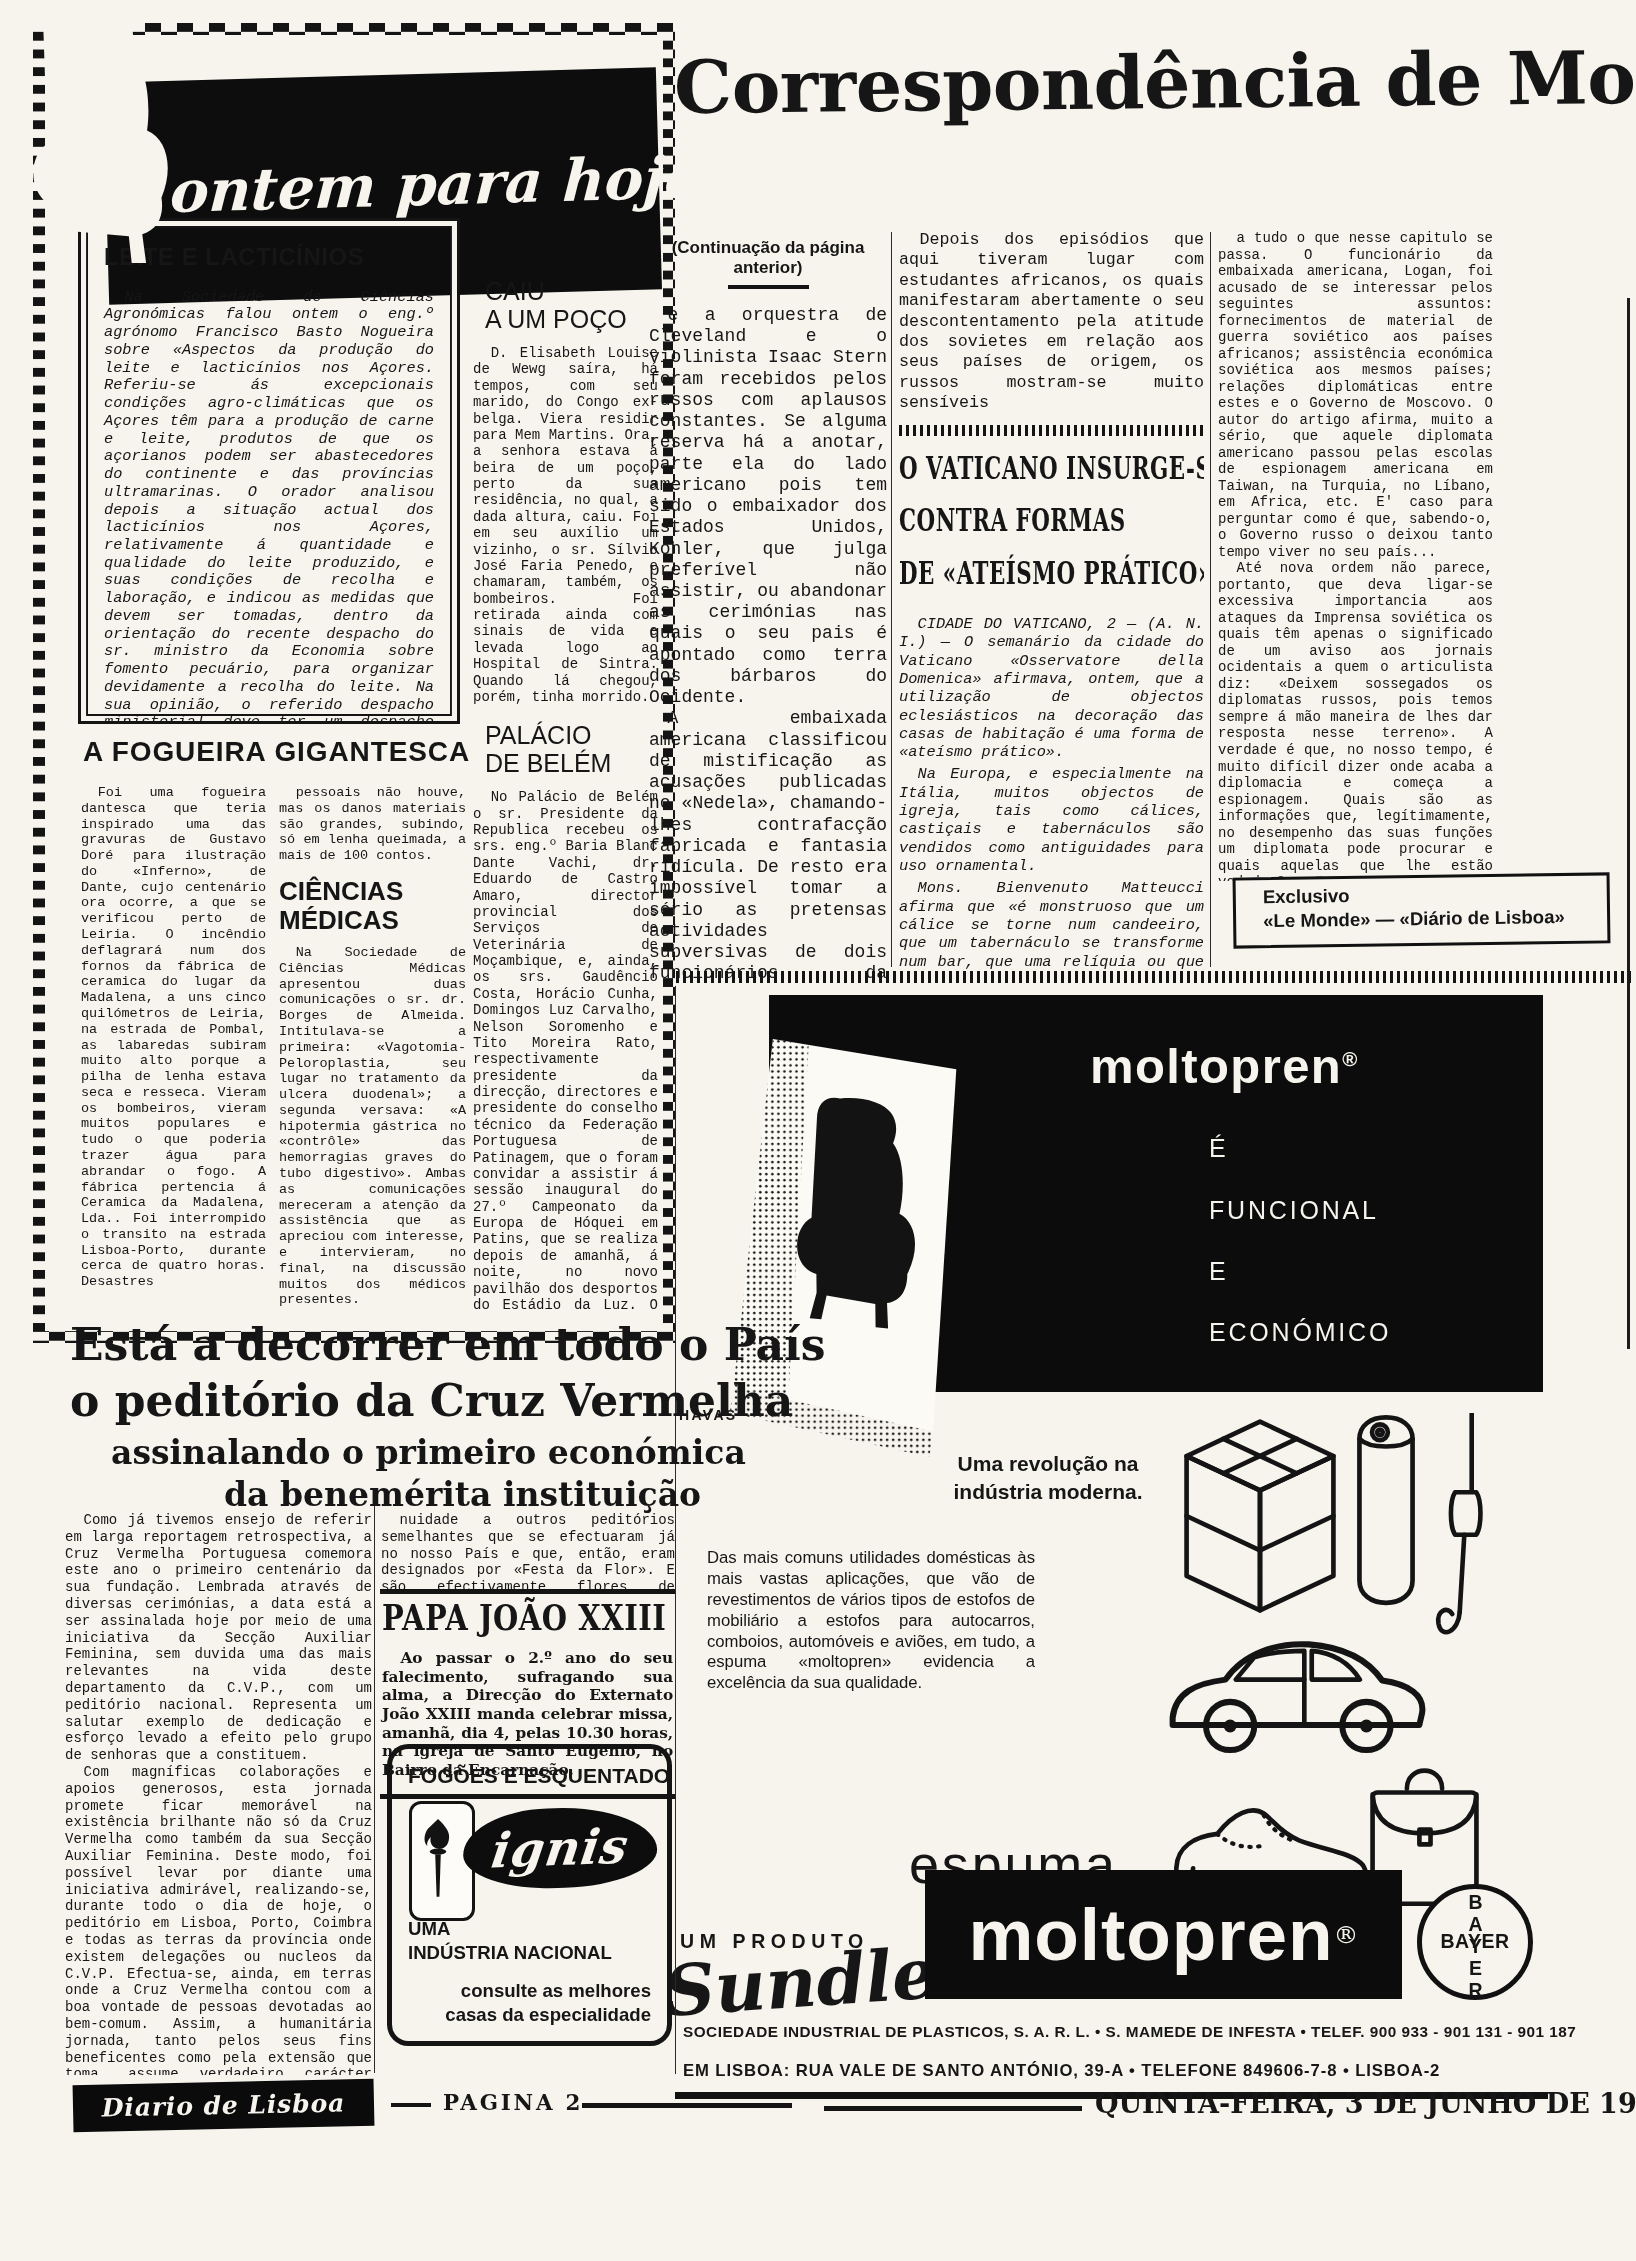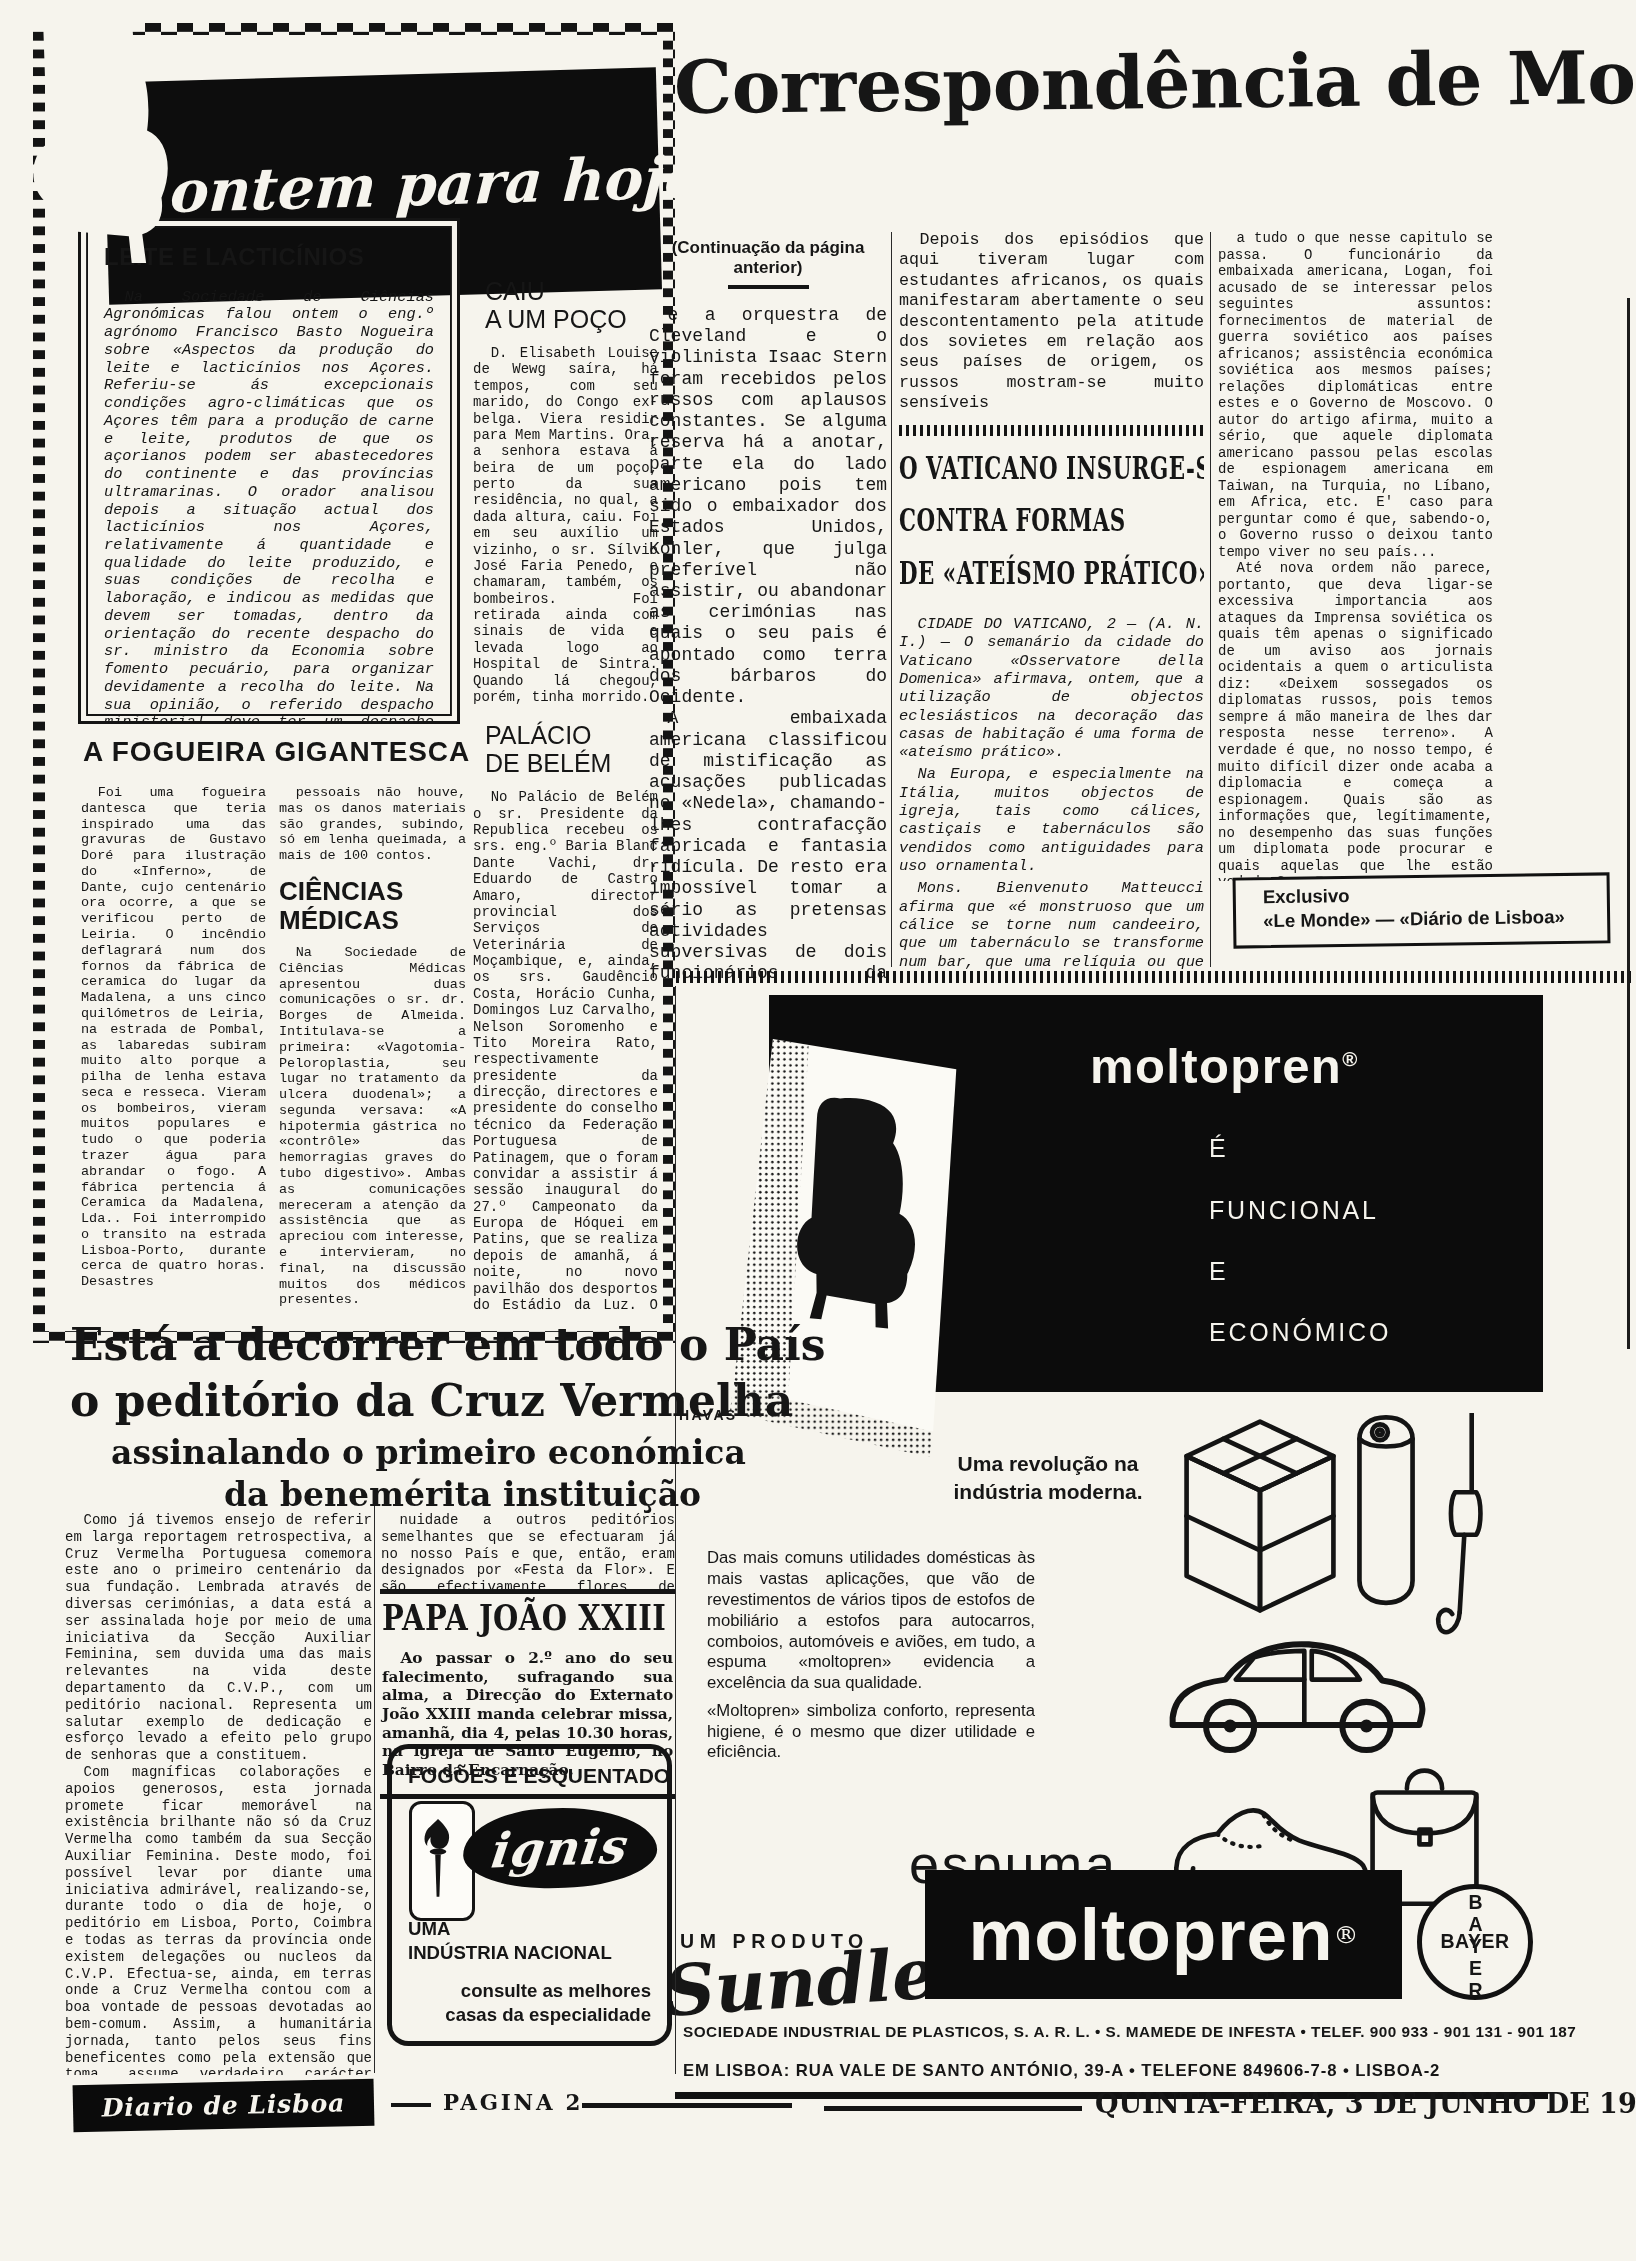--- a/index.html
+++ b/index.html
@@ -277,21 +277,20 @@
   </svg>
   <svg class="a" style="left:1364px;top:1760px" width="121" height="153" viewBox="0 0 260 330">
     <path class="draw" d="M92,62 C92,10 168,10 168,62"></path>
     <rect class="draw" x="18" y="70" width="224" height="240" rx="10"></rect>
     <path class="draw" d="M18,74 C22,140 72,158 130,158 C188,158 238,140 242,74"></path>
     <rect class="draw" x="119" y="150" width="24" height="32"></rect>
   </svg>
 
   <div id="ad-body" class="a">
     <p class="sans">Das mais comuns utilidades domésticas às mais vastas aplicações, que vão de revestimentos de vários tipos de estofos de mobiliário a estofos para autocarros, comboios, automóveis e aviões, em tudo, a espuma «moltopren» evidencia a excelência da sua qualidade.</p>
-    <p class="sans">«Moltopren» simboliza conforto, representa higiene, é o mesmo que dizer utilidade e eficiência.</p>
   </div>
 
   <div id="espuma" class="a sans">espuma</div>
   <div id="produto" class="a sans">UM PRODUTO</div>
   <div id="sundlete" class="a serif">Sundlete</div>
 
   <div id="ad-box2" class="a">
     <span class="b2 sans">moltopren</span>
       <sup>®</sup>
   </div>

